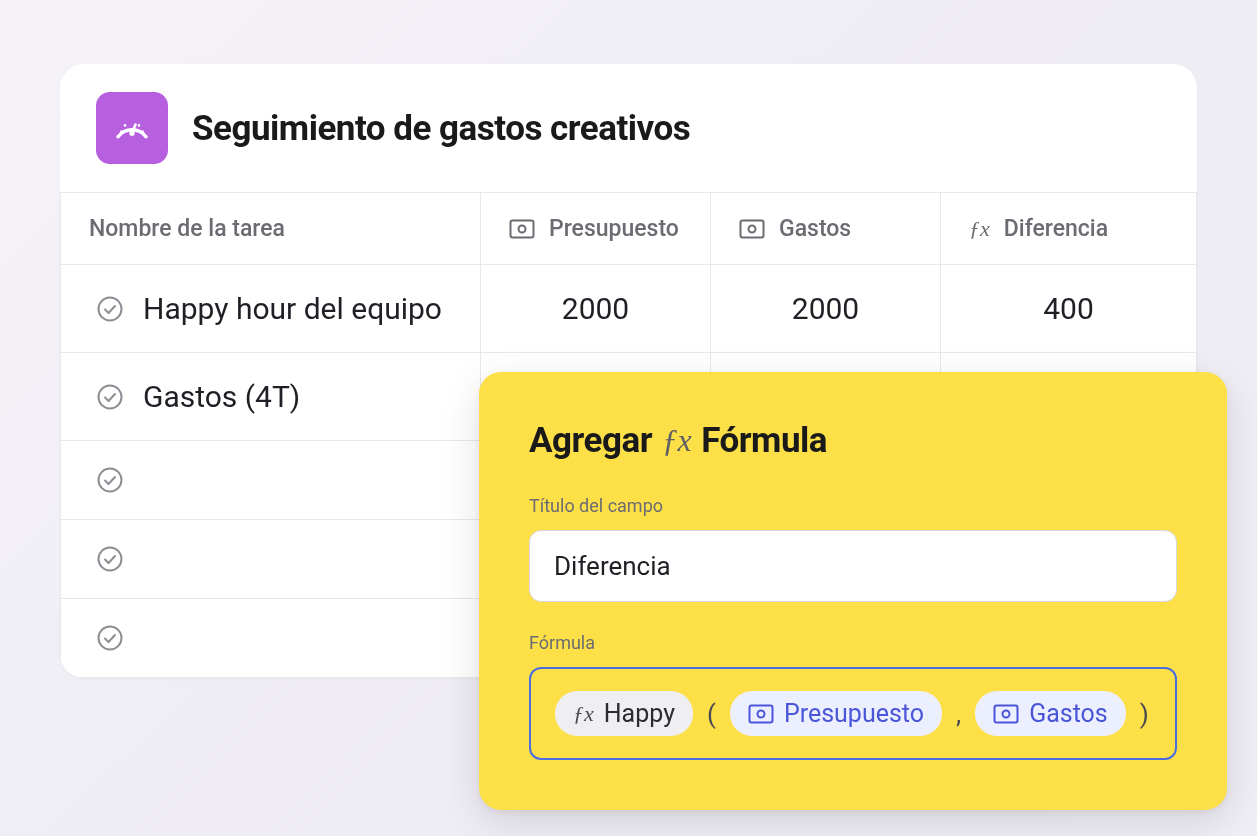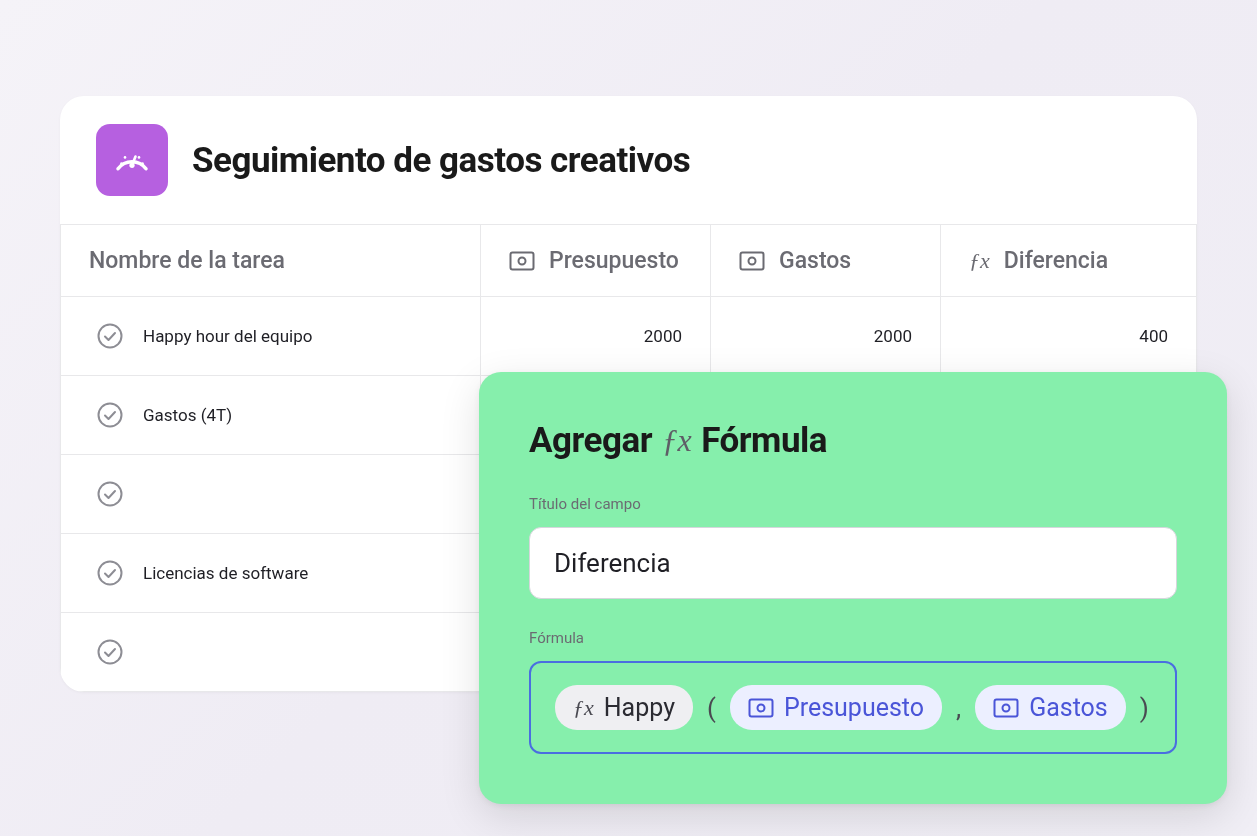--- a/index.html
+++ b/index.html
@@ -11,21 +11,21 @@
       font-family: -apple-system, BlinkMacSystemFont, "Segoe UI", Roboto, Helvetica, Arial, sans-serif;
       background: linear-gradient(135deg, #f5f3f8 0%, #efecf4 50%, #f0eef5 100%);
       width: 1257px;
       height: 836px;
       overflow: hidden;
       position: relative;
     }
     .card {
       background: #fff;
       border-radius: 24px;
-      margin: 96px 60px 0 60px;
+      margin: 64px 60px 0 60px;
       box-shadow: 0 1px 3px rgba(0,0,0,0.04);
       overflow: hidden;
     }
     .card-header {
       display: flex;
       align-items: center;
       padding: 28px 36px 28px 36px;
       gap: 24px;
     }
     .icon-tile {
@@ -48,40 +48,40 @@
       color: #1a1a1a;
       letter-spacing: -0.5px;
     }
     .table {
       width: 100%;
       border-collapse: collapse;
     }
     .table th, .table td {
       border: 1px solid #e8e8ea;
       padding: 0;
-      text-align: right;
+      text-align: center;
     }
     .table th {
       color: #6b6b72;
       font-weight: 500;
       font-size: 23px;
       padding: 22px 28px;
     }
     .th-inner {
       display: flex;
       align-items: center;
       gap: 14px;
     }
     .th-first {
       padding-left: 36px;
     }
     .col-task { width: 420px; }
     .col-money { width: 230px; }
     .table td {
-      font-size: 17px;
+      font-size: 30px;
       color: #1f1f25;
       padding: 26px 28px;
     }
     .task-cell {
       display: flex;
       align-items: center;
       gap: 20px;
       padding-left: 8px;
     }
     .check-circle {
@@ -99,21 +99,21 @@
       font-family: Georgia, serif;
       font-size: 22px;
       color: #6b6b72;
       flex-shrink: 0;
     }
     .panel {
       position: absolute;
       right: 30px;
       top: 372px;
       width: 748px;
-      background: #86efac;
+      background: #fde047;
       border-radius: 22px;
       box-shadow: 0 12px 40px rgba(0,0,0,0.12), 0 2px 6px rgba(0,0,0,0.06);
       padding: 48px 50px 50px 50px;
     }
     .panel-title {
       font-size: 35px;
       font-weight: 700;
       color: #1a1a1a;
       display: flex;
       align-items: center;
@@ -123,21 +123,21 @@
     }
     .panel-title .fx-big {
       font-style: italic;
       font-family: Georgia, serif;
       color: #5e5e66;
       font-weight: 500;
       font-size: 32px;
     }
     .field-label {
       color: #6b6b72;
-      font-size: 15px;
+      font-size: 18px;
       margin-bottom: 14px;
     }
     .field-input {
       width: 100%;
       border: 1px solid #d6d6dc;
       border-radius: 12px;
       padding: 20px 24px;
       font-size: 26px;
       color: #1f1f25;
       font-family: inherit;
@@ -280,21 +280,20 @@
         <td></td>
         <td></td>
       </tr>
       <tr>
         <td class="th-first">
             <div class="task-cell">
           <svg class="check-circle" viewBox="0 0 26 26" fill="none">
                 <circle cx="13" cy="13" r="11.5" stroke="#8d8d94" stroke-width="2"></circle>
                 <path d="M8 13.5 L11.5 17 L18 10" stroke="#8d8d94" stroke-width="2" stroke-linecap="round" stroke-linejoin="round"></path>
               </svg>
-          <span>Licencias de software</span>
         </div>
           </td>
         <td></td>
         <td></td>
         <td></td>
       </tr>
       <tr>
         <td class="th-first">
             <div class="task-cell">
           <svg class="check-circle" viewBox="0 0 26 26" fill="none">

